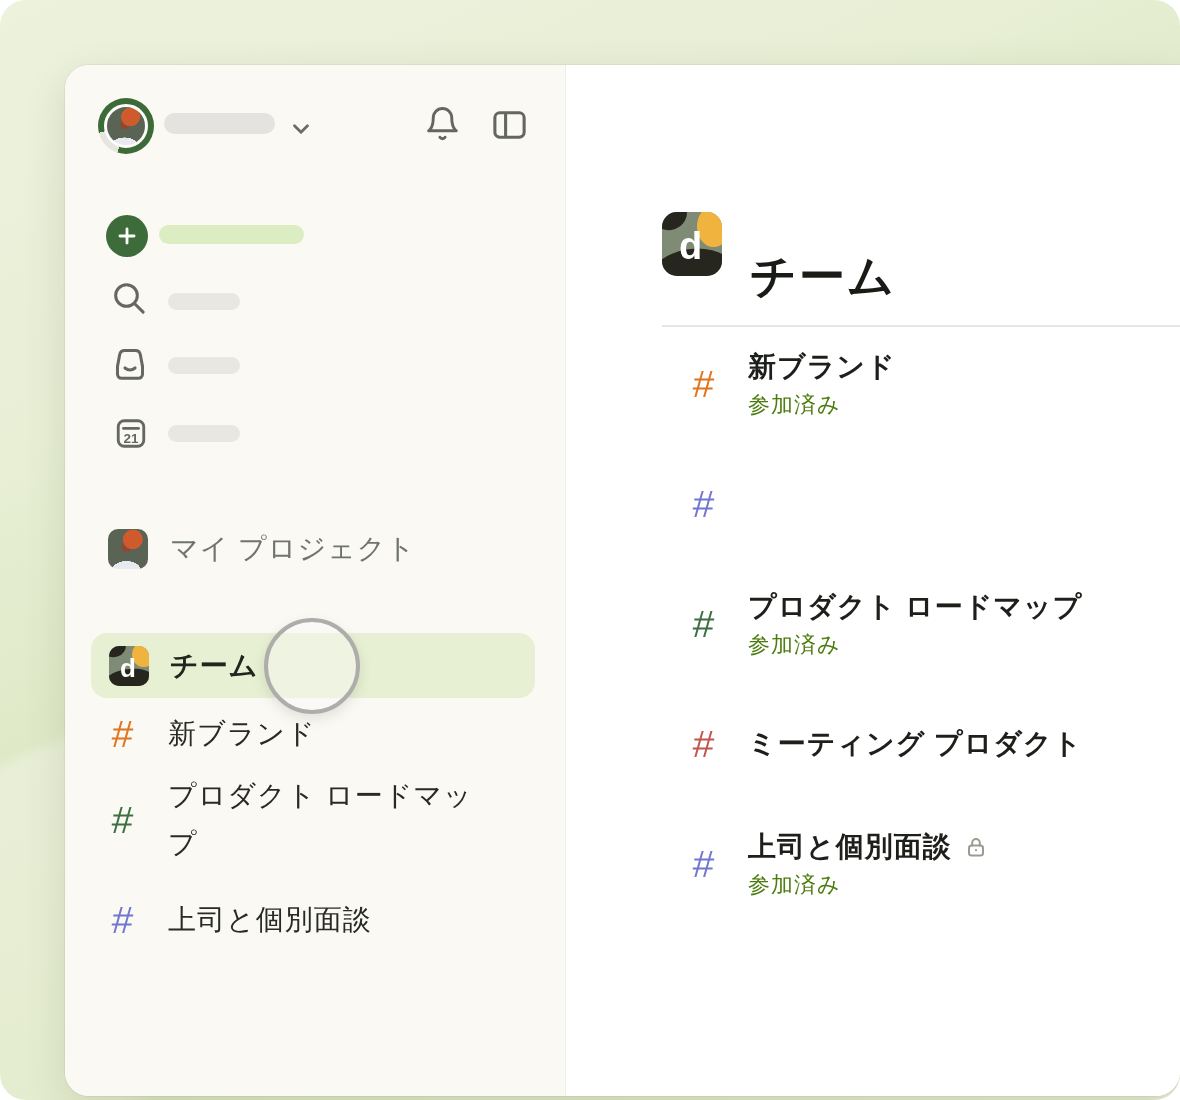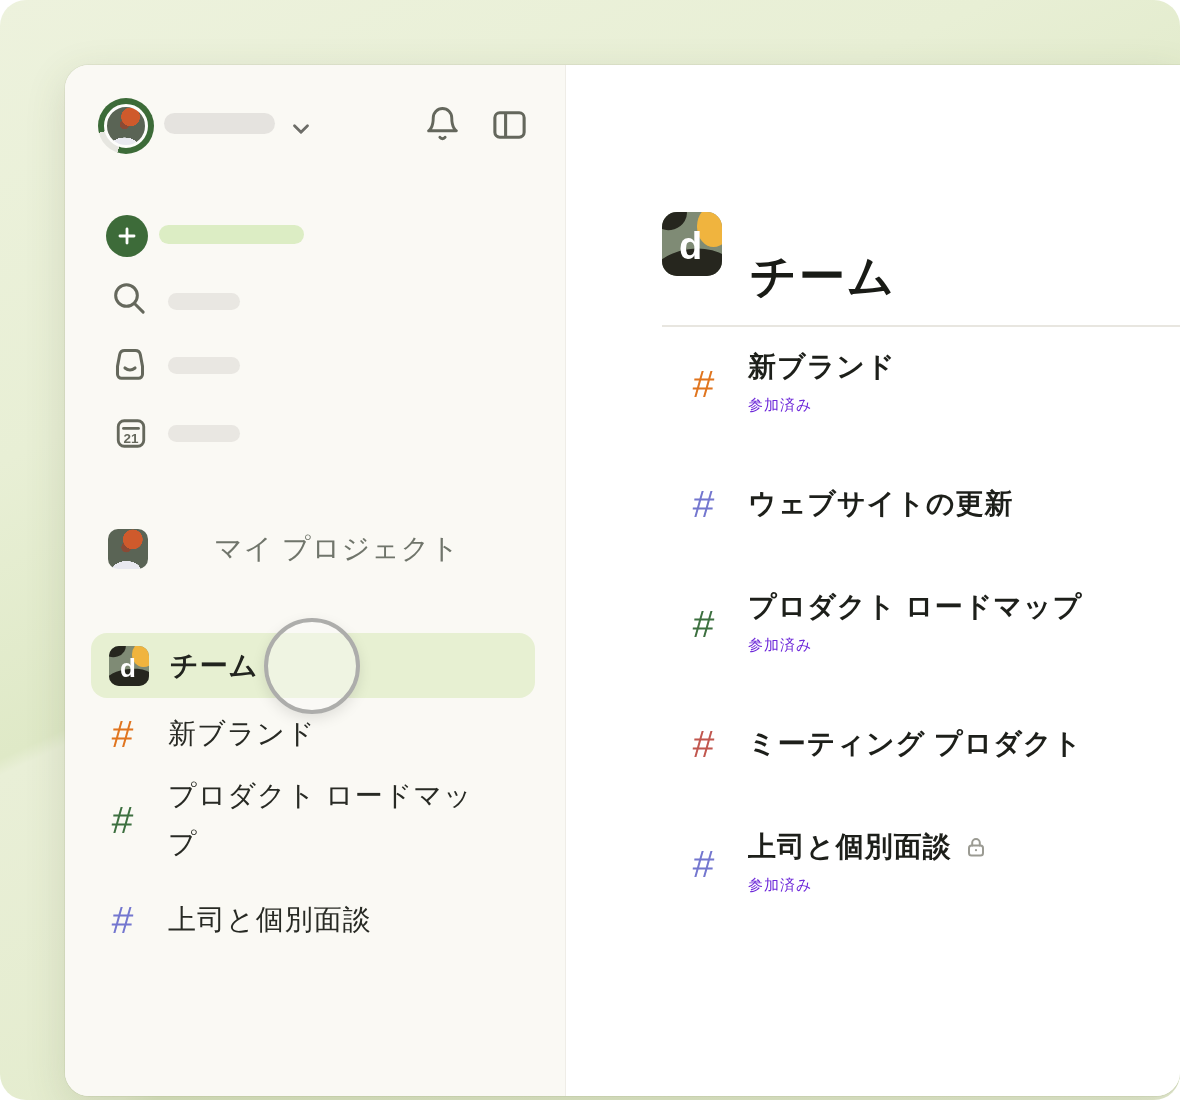--- a/index.html
+++ b/index.html
@@ -38,21 +38,21 @@
   .bar-inbox{position:absolute;left:103px;top:292px;width:72px;height:17px;background:#e9e7e2;}
   .icon-cal{position:absolute;left:48px;top:350px;width:36px;height:37px;color:#65685c;}
   .bar-cal{position:absolute;left:103px;top:360px;width:72px;height:17px;background:#e9e7e2;}
   .proj-row{position:absolute;left:43px;top:464px;display:flex;align-items:center;gap:22px;}
   .proj-avatar{width:40px;height:40px;border-radius:10px;
     background-color:#5a6455;
     background-image:
       radial-gradient(circle at 62% 26%, #cf5a2c 0 25%, rgba(0,0,0,0) 26%),
       radial-gradient(circle at 46% 46%, #8a4a35 0 16%, rgba(0,0,0,0) 17%),
       radial-gradient(ellipse 58% 36% at 46% 102%, #e9e9f0 0 60%, rgba(0,0,0,0) 61%);}
-  .proj-label{font-size:28px;color:#70756b;letter-spacing:1px;margin-left:44px;}
+  .proj-label{font-size:28px;color:#70756b;letter-spacing:1px;}
   .team-row{position:absolute;left:26px;top:568px;width:444px;height:65px;border-radius:16px;
     background:#e7f0d2;display:flex;align-items:center;padding-left:18px;gap:21px;}
   .team-label{font-size:28px;font-weight:700;color:#22241f;letter-spacing:1px;}
   .team-logo{position:relative;overflow:hidden;background:#7f8b75;display:flex;align-items:center;justify-content:center;}
   .team-logo .blob-b{position:absolute;width:140%;height:80%;background:#26261e;bottom:-38%;left:-20%;border-radius:50%;transform:rotate(-8deg);}
   .team-logo .blob-tl{position:absolute;width:58%;height:48%;background:#26261e;top:-20%;left:-16%;border-radius:50%;transform:rotate(-18deg);}
   .team-logo .blob-y{position:absolute;width:56%;height:64%;background:#f0b43e;border-radius:50%;top:-10%;right:-14%;}
   .team-logo .dletter{position:relative;color:#fff;font-weight:600;line-height:1;transform:translate(-6%,6%);}
   .logo-sm{width:40px;height:40px;border-radius:10px;font-size:26px;flex:0 0 40px;}
   .logo-lg{position:absolute;left:597px;top:147px;width:60px;height:64px;border-radius:15px;font-size:38px;}
@@ -70,21 +70,21 @@
   .main-title{position:absolute;left:184px;top:148px;font-size:46px;font-weight:700;color:#191b16;letter-spacing:2px;line-height:64px;}
   .main .logo-lg{left:96px;}
   .divider{position:absolute;left:96px;right:0;top:260px;height:2px;background:#e8e6e0;}
   .main-channels{position:absolute;left:127px;top:284px;right:30px;}
   .main-row{display:flex;align-items:center;}
   .main-row + .main-row{margin-top:66px;}
   .m-hash{flex:0 0 55px;font-size:38px;font-weight:500;transform:skewX(-4deg);line-height:1;}
   .m-text{display:flex;flex-direction:column;gap:6px;}
   .m-titleline{display:flex;align-items:center;gap:12px;}
   .m-title{font-size:28px;font-weight:700;color:#1d1f1a;line-height:36px;white-space:nowrap;letter-spacing:1px;}
-  .m-joined{font-size:15px;color:#6d28d9;line-height:28px;letter-spacing:1px;}
+  .m-joined{font-size:22px;color:#4d7c0f;line-height:28px;letter-spacing:1px;}
   .lock{width:24px;height:24px;color:#9b9b93;}
   svg{display:block;}
 </style>
 </head>
 <body>
 
 <div class="stage">
   <div class="window">
 
     <div class="sidebar">
@@ -191,27 +191,20 @@
     <div class="m-text">
       <div class="m-titleline">
         <span class="m-title">新ブランド</span>
 
       </div>
       <span class="m-joined">参加済み</span>
     </div>
   </div>
           <div class="main-row single">
     <span class="m-hash" style="color: rgb(116, 119, 207);">#</span>
-    <div class="m-text">
-      <div class="m-titleline">
-        <span class="m-title">ウェブサイトの更新</span>
-
-      </div>
-
-    </div>
   </div>
           <div class="main-row">
     <span class="m-hash" style="color: rgb(61, 112, 64);">#</span>
     <div class="m-text">
       <div class="m-titleline">
         <span class="m-title">プロダクト ロードマップ</span>
 
       </div>
       <span class="m-joined">参加済み</span>
     </div>

